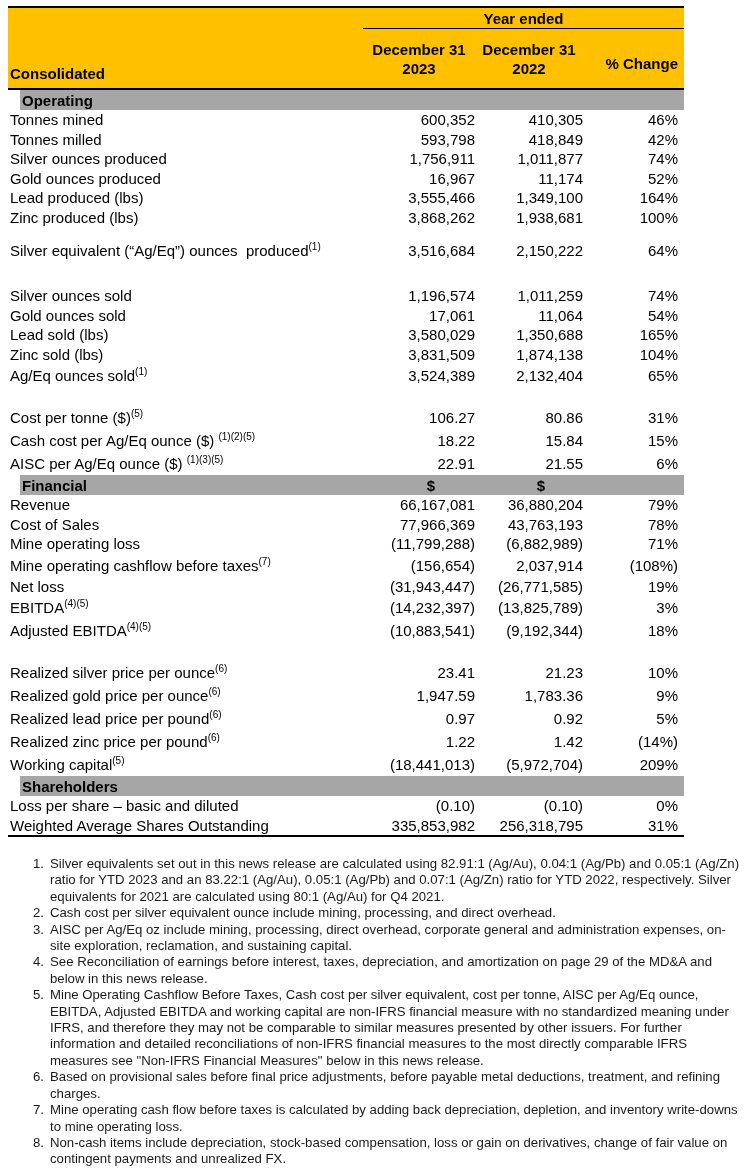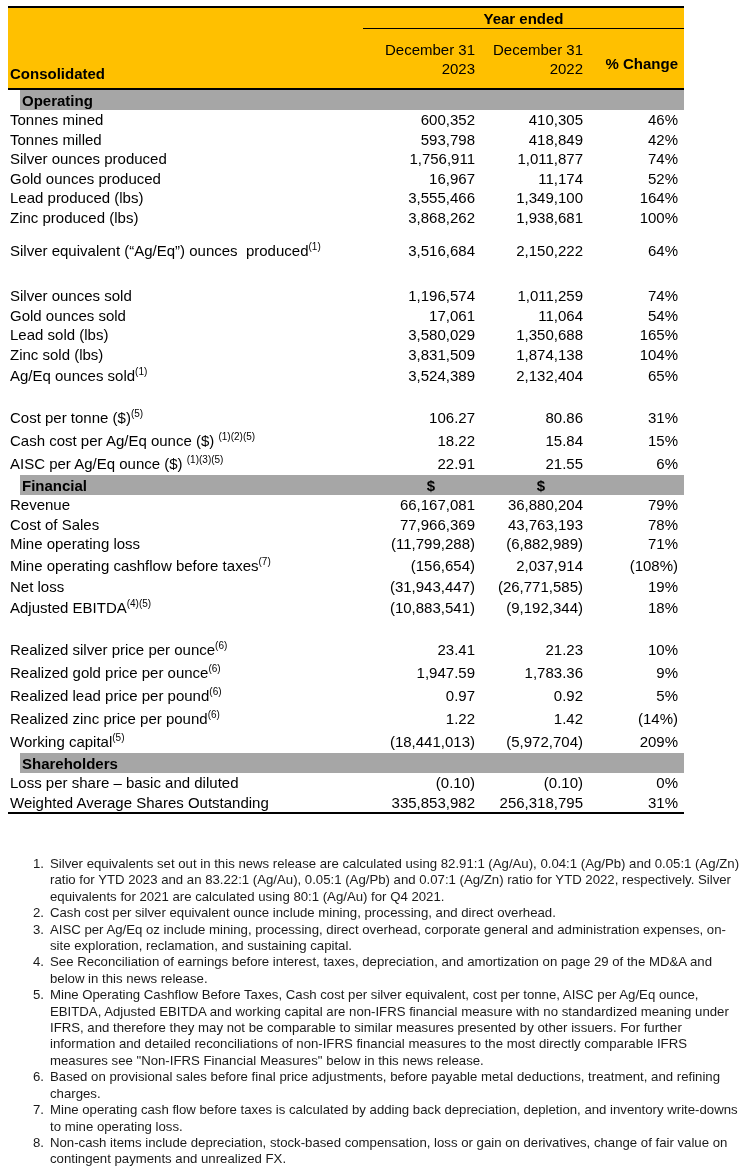--- a/index.html
+++ b/index.html
@@ -21,21 +21,21 @@
   .year-ended-cell{
     display:flex;align-items:center;justify-content:center;
     border-bottom:1.4px solid #000;
     font-weight:bold;font-size:15px;
   }
   .thead-main{
     display:grid;grid-template-columns:355px 112px 108px 1fr;
     height:59px;align-items:center;
   }
   .consolidated{font-weight:bold;font-size:15px;padding-left:2px;margin-top:30px;}
-  .dcol{font-weight:normal;font-size:15px;text-align:right;line-height:19px;}
+  .dcol{font-weight:bold;font-size:15px;text-align:center;line-height:19px;}
   .dcol span{display:block;}
   .pcol{font-weight:bold;font-size:15px;text-align:right;padding-right:6px;margin-top:9px;}
 
   .tbody{border-bottom:2px solid #000;}
   .row{
     display:grid;grid-template-columns:355px 112px 108px 1fr;
     height:19.5px;align-items:center;font-size:15px;line-height:17px;
   }
   .row .lbl{padding-left:2px;white-space:pre;overflow:visible;}
   .row .num{text-align:right;}
@@ -213,20 +213,26 @@
           <div class="num">2,037,914</div>
           <div class="num pct">(108%)</div>
         </div>
         <div class="row">
           <div class="lbl"><span>Net loss</span></div>
           <div class="num">(31,943,447)</div>
           <div class="num">(26,771,585)</div>
           <div class="num pct">19%</div>
         </div>
         <div class="row suprow">
+          <div class="lbl"><span>EBITDA</span><sup>(4)(5)</sup></div>
+          <div class="num">(14,232,397)</div>
+          <div class="num">(13,825,789)</div>
+          <div class="num pct">3%</div>
+        </div>
+        <div class="row suprow">
           <div class="lbl"><span>Adjusted EBITDA</span><sup>(4)(5)</sup></div>
           <div class="num">(10,883,541)</div>
           <div class="num">(9,192,344)</div>
           <div class="num pct">18%</div>
         </div>
         <div class="spacer-md"></div>
         <div class="row suprow">
           <div class="lbl"><span>Realized silver price per ounce</span><sup>(6)</sup></div>
           <div class="num">23.41</div>
           <div class="num">21.23</div>

